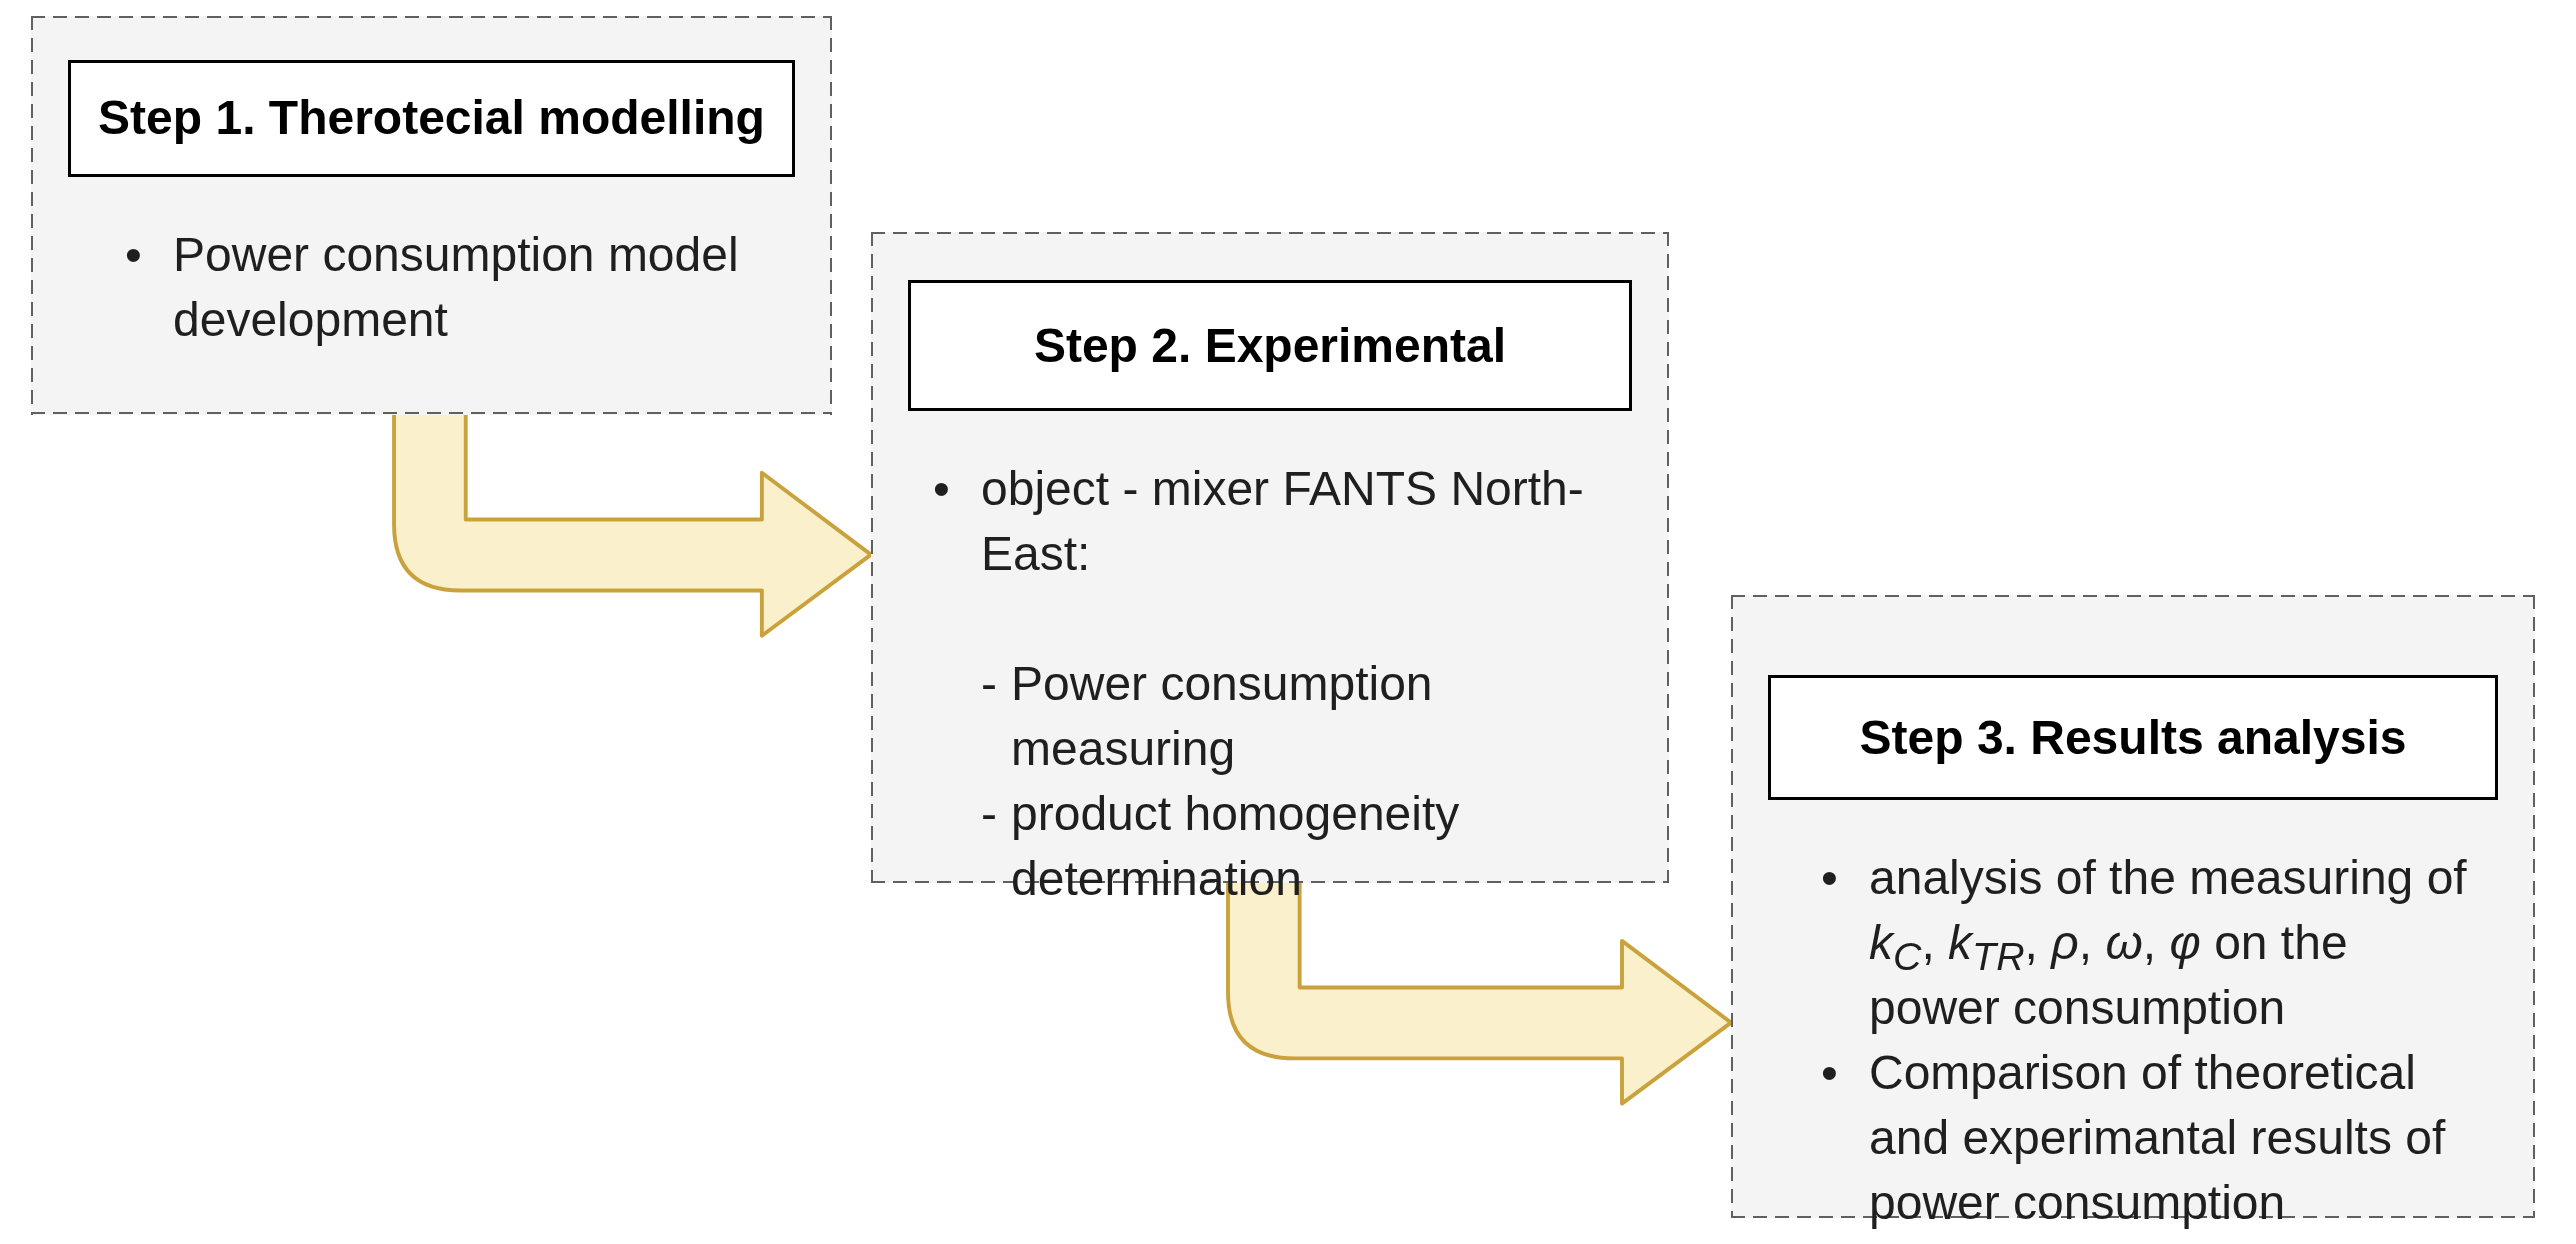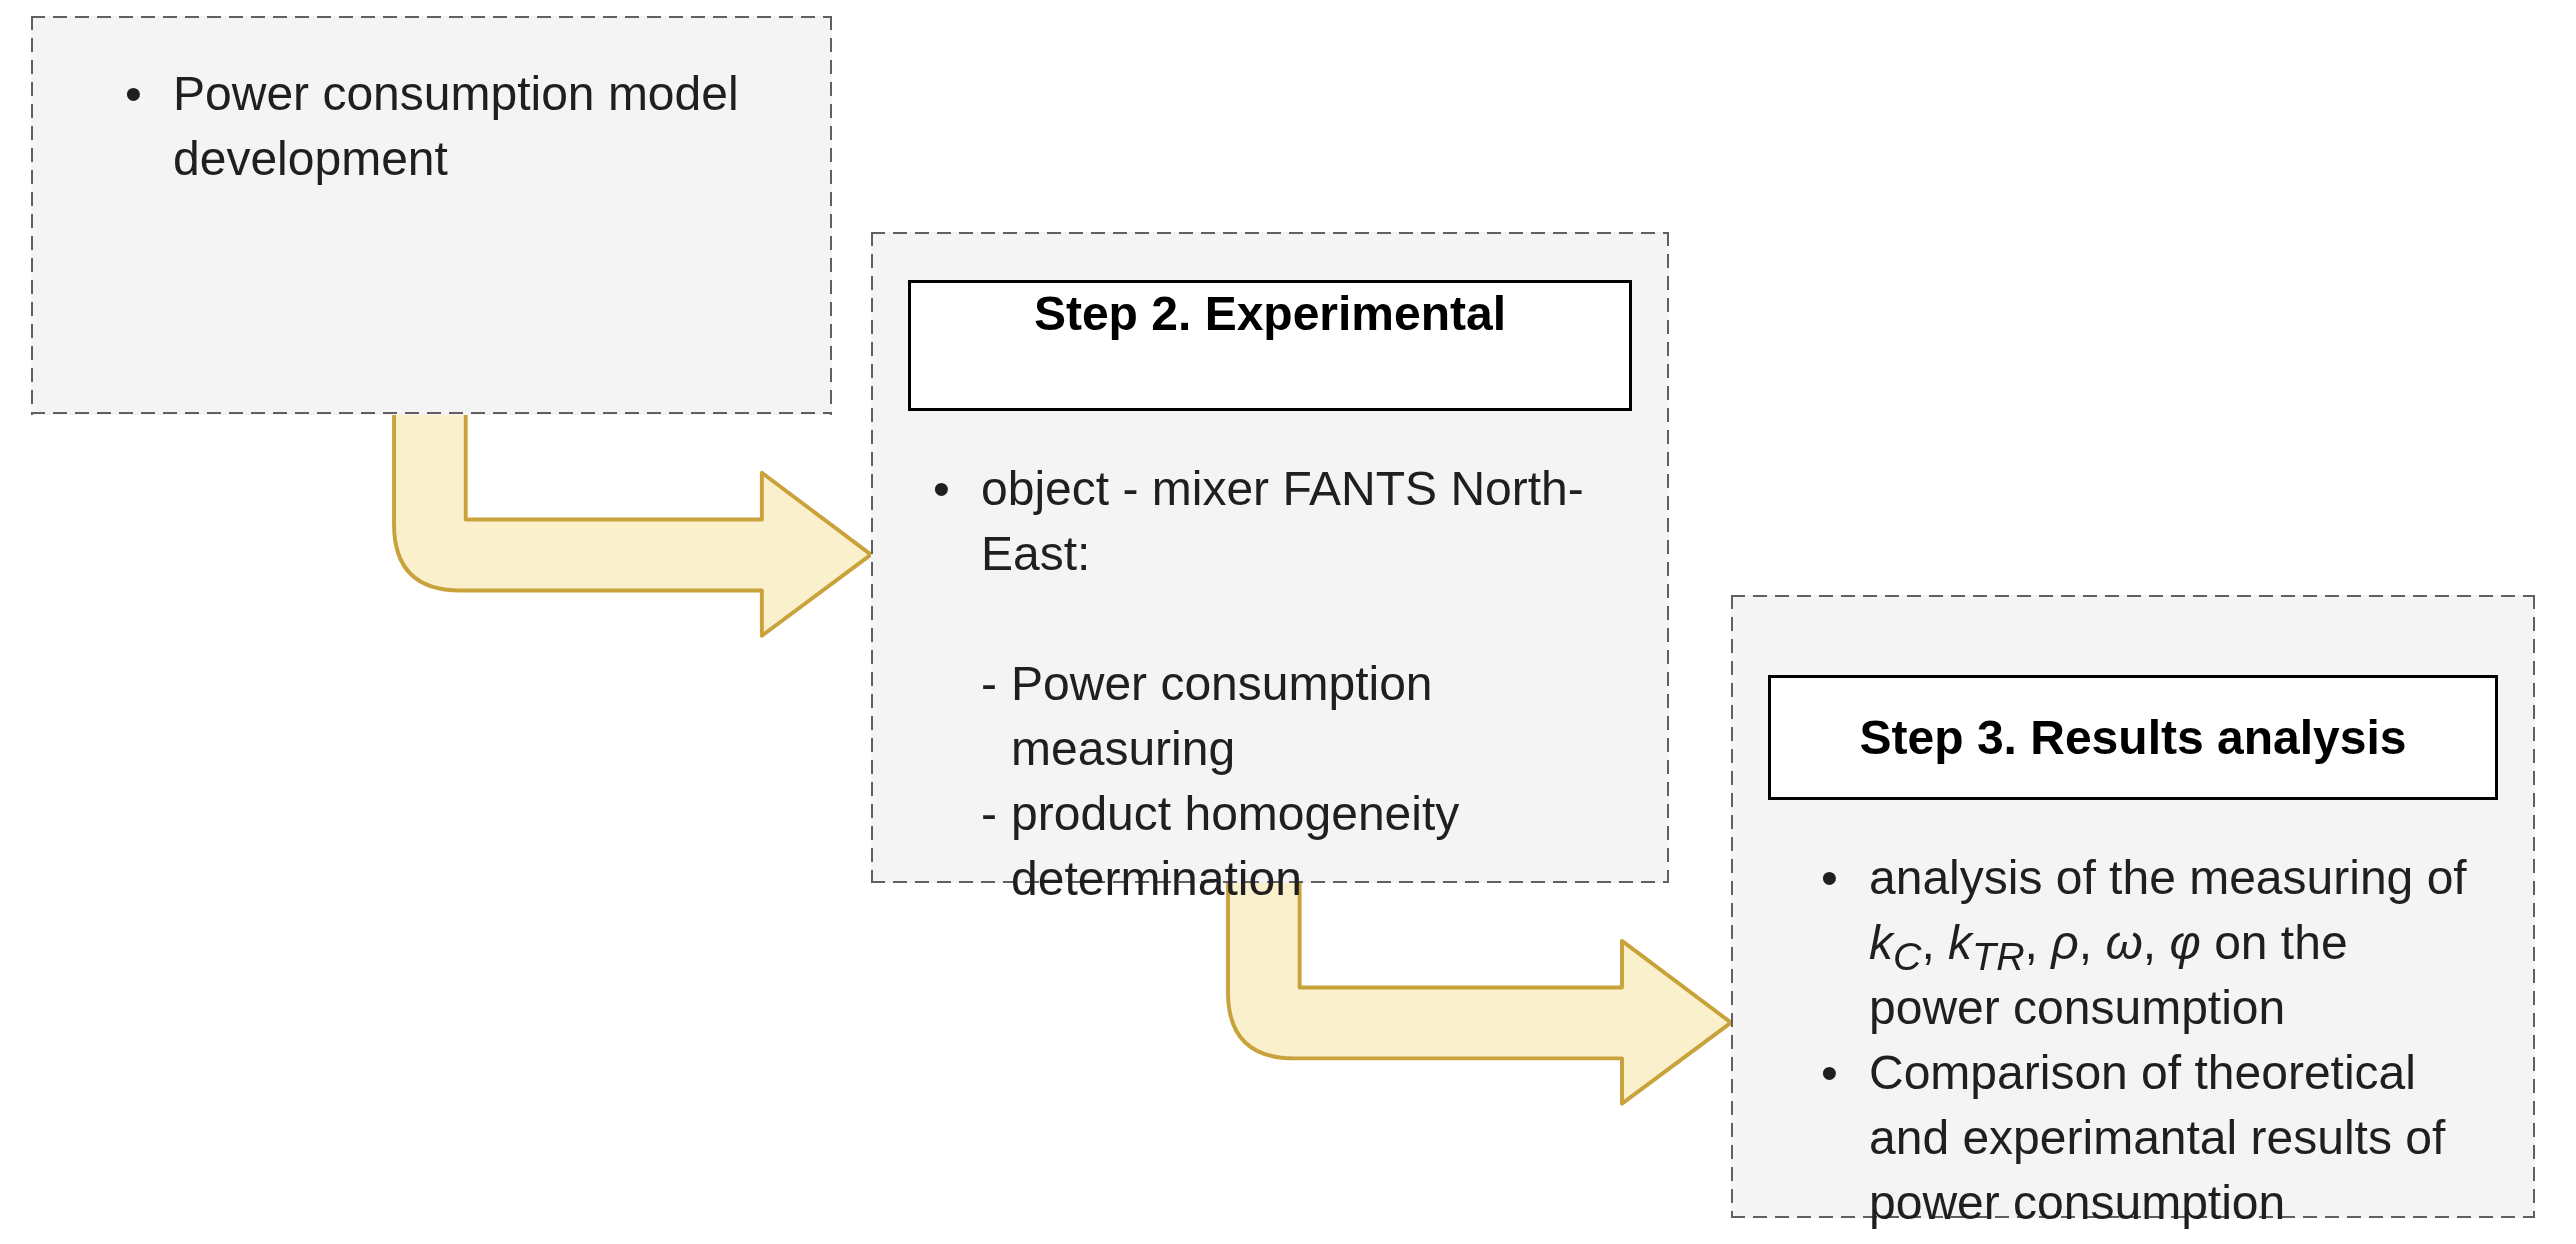--- a/index.html
+++ b/index.html
@@ -22,21 +22,21 @@
   .panel.s3{left:1731px;top:595px;width:804px;height:623px;}
 
   .title-box{
     box-sizing:border-box;margin:44px 37px 0 37px;
     background:var(--title_fill);border:3.9px solid var(--title_border);
     display:flex;flex-direction:column;justify-content:center;align-items:center;
     font-weight:bold;font-size:48px;line-height:62px;color:var(--title_text);
     text-align:center;
   }
   .s1 .title-box{height:117px;margin-top:44px;}
-  .s2 .title-box{height:131px;margin-top:48px;justify-content:space-between;}
+  .s2 .title-box{height:131px;margin-top:48px;}
   .s3 .title-box{height:125px;margin-top:80px;}
 
   .body{
     margin-top:45px;font-size:48px;line-height:65px;color:var(--body_text);
   }
   .s1 .body{padding-left:94px;}
   .s2 .body{padding-left:62px;}
   .s3 .body{padding-left:90px;}
 
   .bullet{display:grid;grid-template-columns:48px 1fr;align-items:start;}
@@ -50,20 +50,23 @@
   sub{font-size:0.82em;font-style:italic;line-height:0;}
 
   .arrow{position:absolute;z-index:1;overflow:visible;}
   .arrow.a1{left:394px;top:412px;}
   .arrow.a2{left:1228px;top:880px;}
 </style>
 </head>
 <body>
 
 <section class="panel s1">
+  <div class="title-box">
+    <span class="t-line">Step 1. Therotecial modelling</span>
+  </div>
   <div class="body">
     <div class="bullet">
       <span class="mk">•</span>
       <span class="bl">
         <span class="ln">Power consumption model</span>
         <span class="ln">development</span>
       </span>
     </div>
   </div>
 </section>

